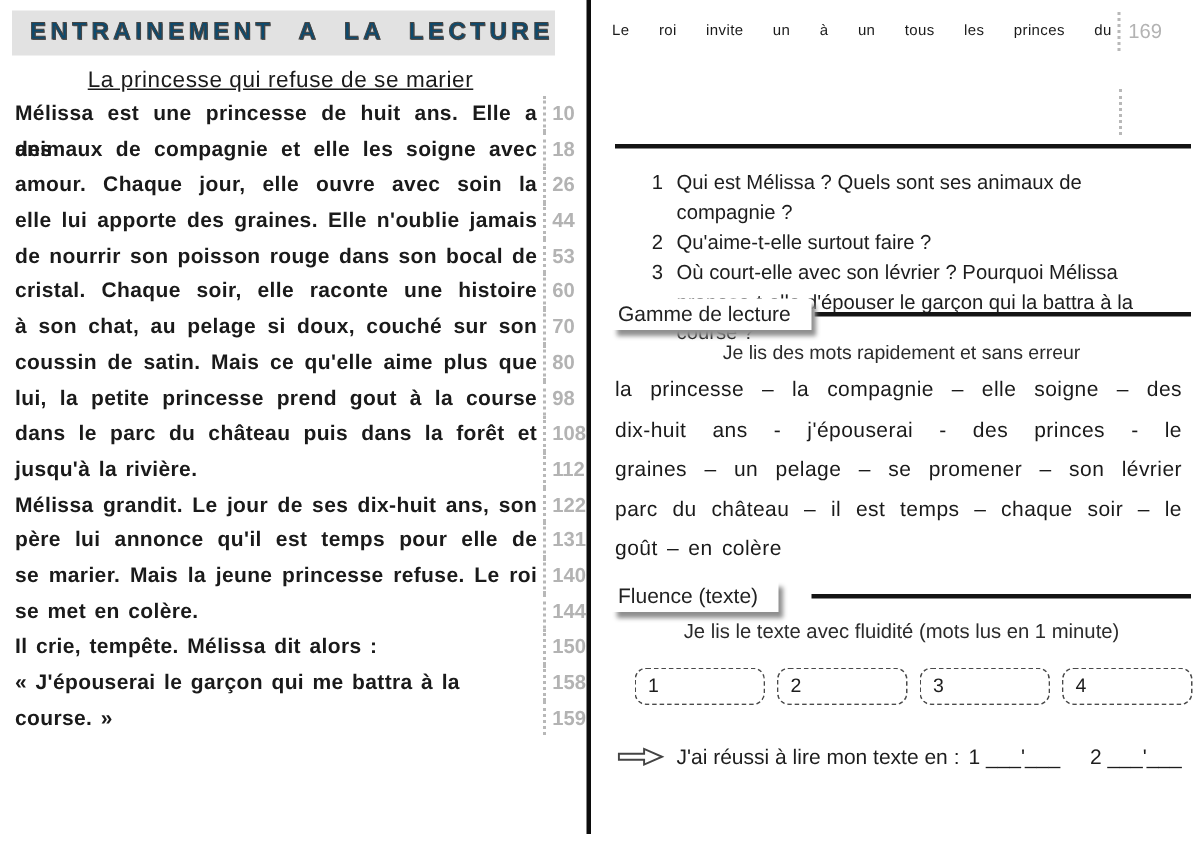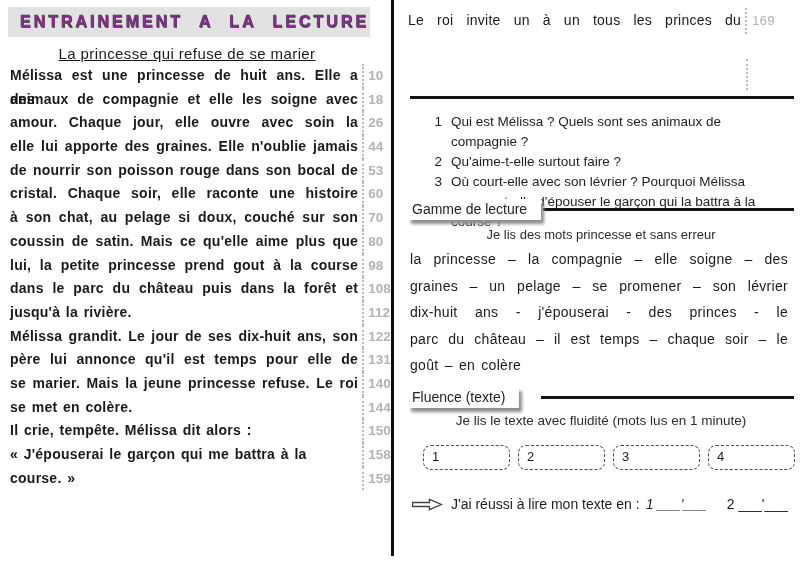--- a/index.html
+++ b/index.html
@@ -8,21 +8,21 @@
     font-family:"Liberation Sans", sans-serif; color:#1a1a1a; overflow:hidden;
   }
 
   
   .banner {
     position:absolute; left:8px; top:7px; width:362px; height:30px;
     background:#e2e2e2; display:flex; align-items:center; padding-left:12px; box-sizing:border-box;
   }
   .banner-title {
     font-size:16px; font-weight:bold; letter-spacing:3px; word-spacing:9px;
-    color:#a21caf; -webkit-text-stroke:0.7px #454545;
+    color:#0c4a6e; -webkit-text-stroke:0.7px #454545;
     text-shadow:0.5px 0.5px 0 #5a5a5a;
   }
   .subtitle {
     position:absolute; left:8px; top:45px; width:358px; text-align:center;
     font-size:15px; font-weight:normal; text-decoration:underline; letter-spacing:0.4px;
   }
   .left-lines { position:absolute; left:10px; top:64px; width:382px;font-weight:bold; }
   .line-row { display:flex; height:23.7px; }
   .line-text {
     width:350px; padding-right:4px; font-size:14px; line-height:23.7px;
@@ -32,21 +32,21 @@
   .line-num {
     width:24px; border-left:2px dotted #b8b8b8; padding-left:4px;
     color:#b3b3b3; font-size:13.5px; line-height:23.7px;
   }
   .divider { position:absolute; left:391px; top:0; width:3px; height:556px; background:#0c0c0c; }
 
   
   .right-lines { position:absolute; left:408px; top:8px; width:384px; }
   .rline-row { display:flex; height:25.5px; }
   .rline-text {
-    width:334px; padding-right:4px; font-size:14px; line-height:25.5px;
+    width:334px; padding-right:4px; font-size:10px; line-height:25.5px;
     letter-spacing:0.25px; word-spacing:1.5px;
   }
   .rline-num {
     width:40px; border-left:2px dotted #b8b8b8; padding-left:5px;
     color:#b3b3b3; font-size:13.5px; line-height:25.5px;
   }
   .rnum-ext { position:absolute; left:746px; top:59px; height:31px; width:0; border-left:2px dotted #b8b8b8; }
 
   
   .sec-header { position:absolute; left:408px; width:386px; height:22px; display:flex; align-items:center; }
@@ -77,21 +77,21 @@
 
   
   .fl-boxes { position:absolute; left:423px; top:445px; display:flex; gap:8px; }
   .fl-box {
     width:87px; height:25px; box-sizing:border-box;
     border:1.5px dashed #4a4a4a; border-radius:8px;
     font-size:13px; line-height:22px; padding-left:8px; color:#1d1d1d; background:#fff;
   }
   .result-row { position:absolute; left:411px; top:496px; display:flex; align-items:center; font-size:14px; color:#1d1d1d; }
   .arrow-icon { margin-right:8px; flex:none; }
-  .att1 { margin-left:6px;font-style:italic; }
+  .att1 { margin-left:6px; }
   .att2 { margin-left:20px; }
 </style>
 </head>
 <body>
 
 <div class="page">
 
   <div class="banner">
     <span class="banner-title">ENTRAINEMENT A LA LECTURE</span>
   </div>
@@ -225,29 +225,29 @@
         <div class="q-num">3</div>
         <div class="q-text">Où court-elle avec son lévrier ? Pourquoi Mélissa propose-t-elle d'épouser le garçon qui la battra à la course ?</div>
       </div>
     </div>
 
   <div class="sec-header hdr-gamme">
     <span class="hdr-box">Gamme de lecture</span>
     <span class="hdr-line"></span>
   </div>
 
-  <div class="instr instr-gamme">Je lis des mots princesse et sans erreur</div>
+  <div class="instr instr-gamme">Je lis des mots rapidement et sans erreur</div>
 
   <div class="g-lines">
 
       <div class="g-line jline">la princesse – la compagnie – elle soigne – des</div>
 
+      <div class="g-line jline">dix-huit ans - j'épouserai - des princes - le</div>
+
       <div class="g-line jline">graines – un pelage – se promener – son lévrier</div>
-
-      <div class="g-line jline">dix-huit ans - j'épouserai - des princes - le</div>
 
       <div class="g-line jline">parc du château – il est temps – chaque soir – le</div>
 
       <div class="g-line">goût – en colère</div>
     </div>
 
   <div class="sec-header hdr-fluence">
     <span class="hdr-box">Fluence (texte)</span>
     <span class="hdr-line"></span>
   </div>

